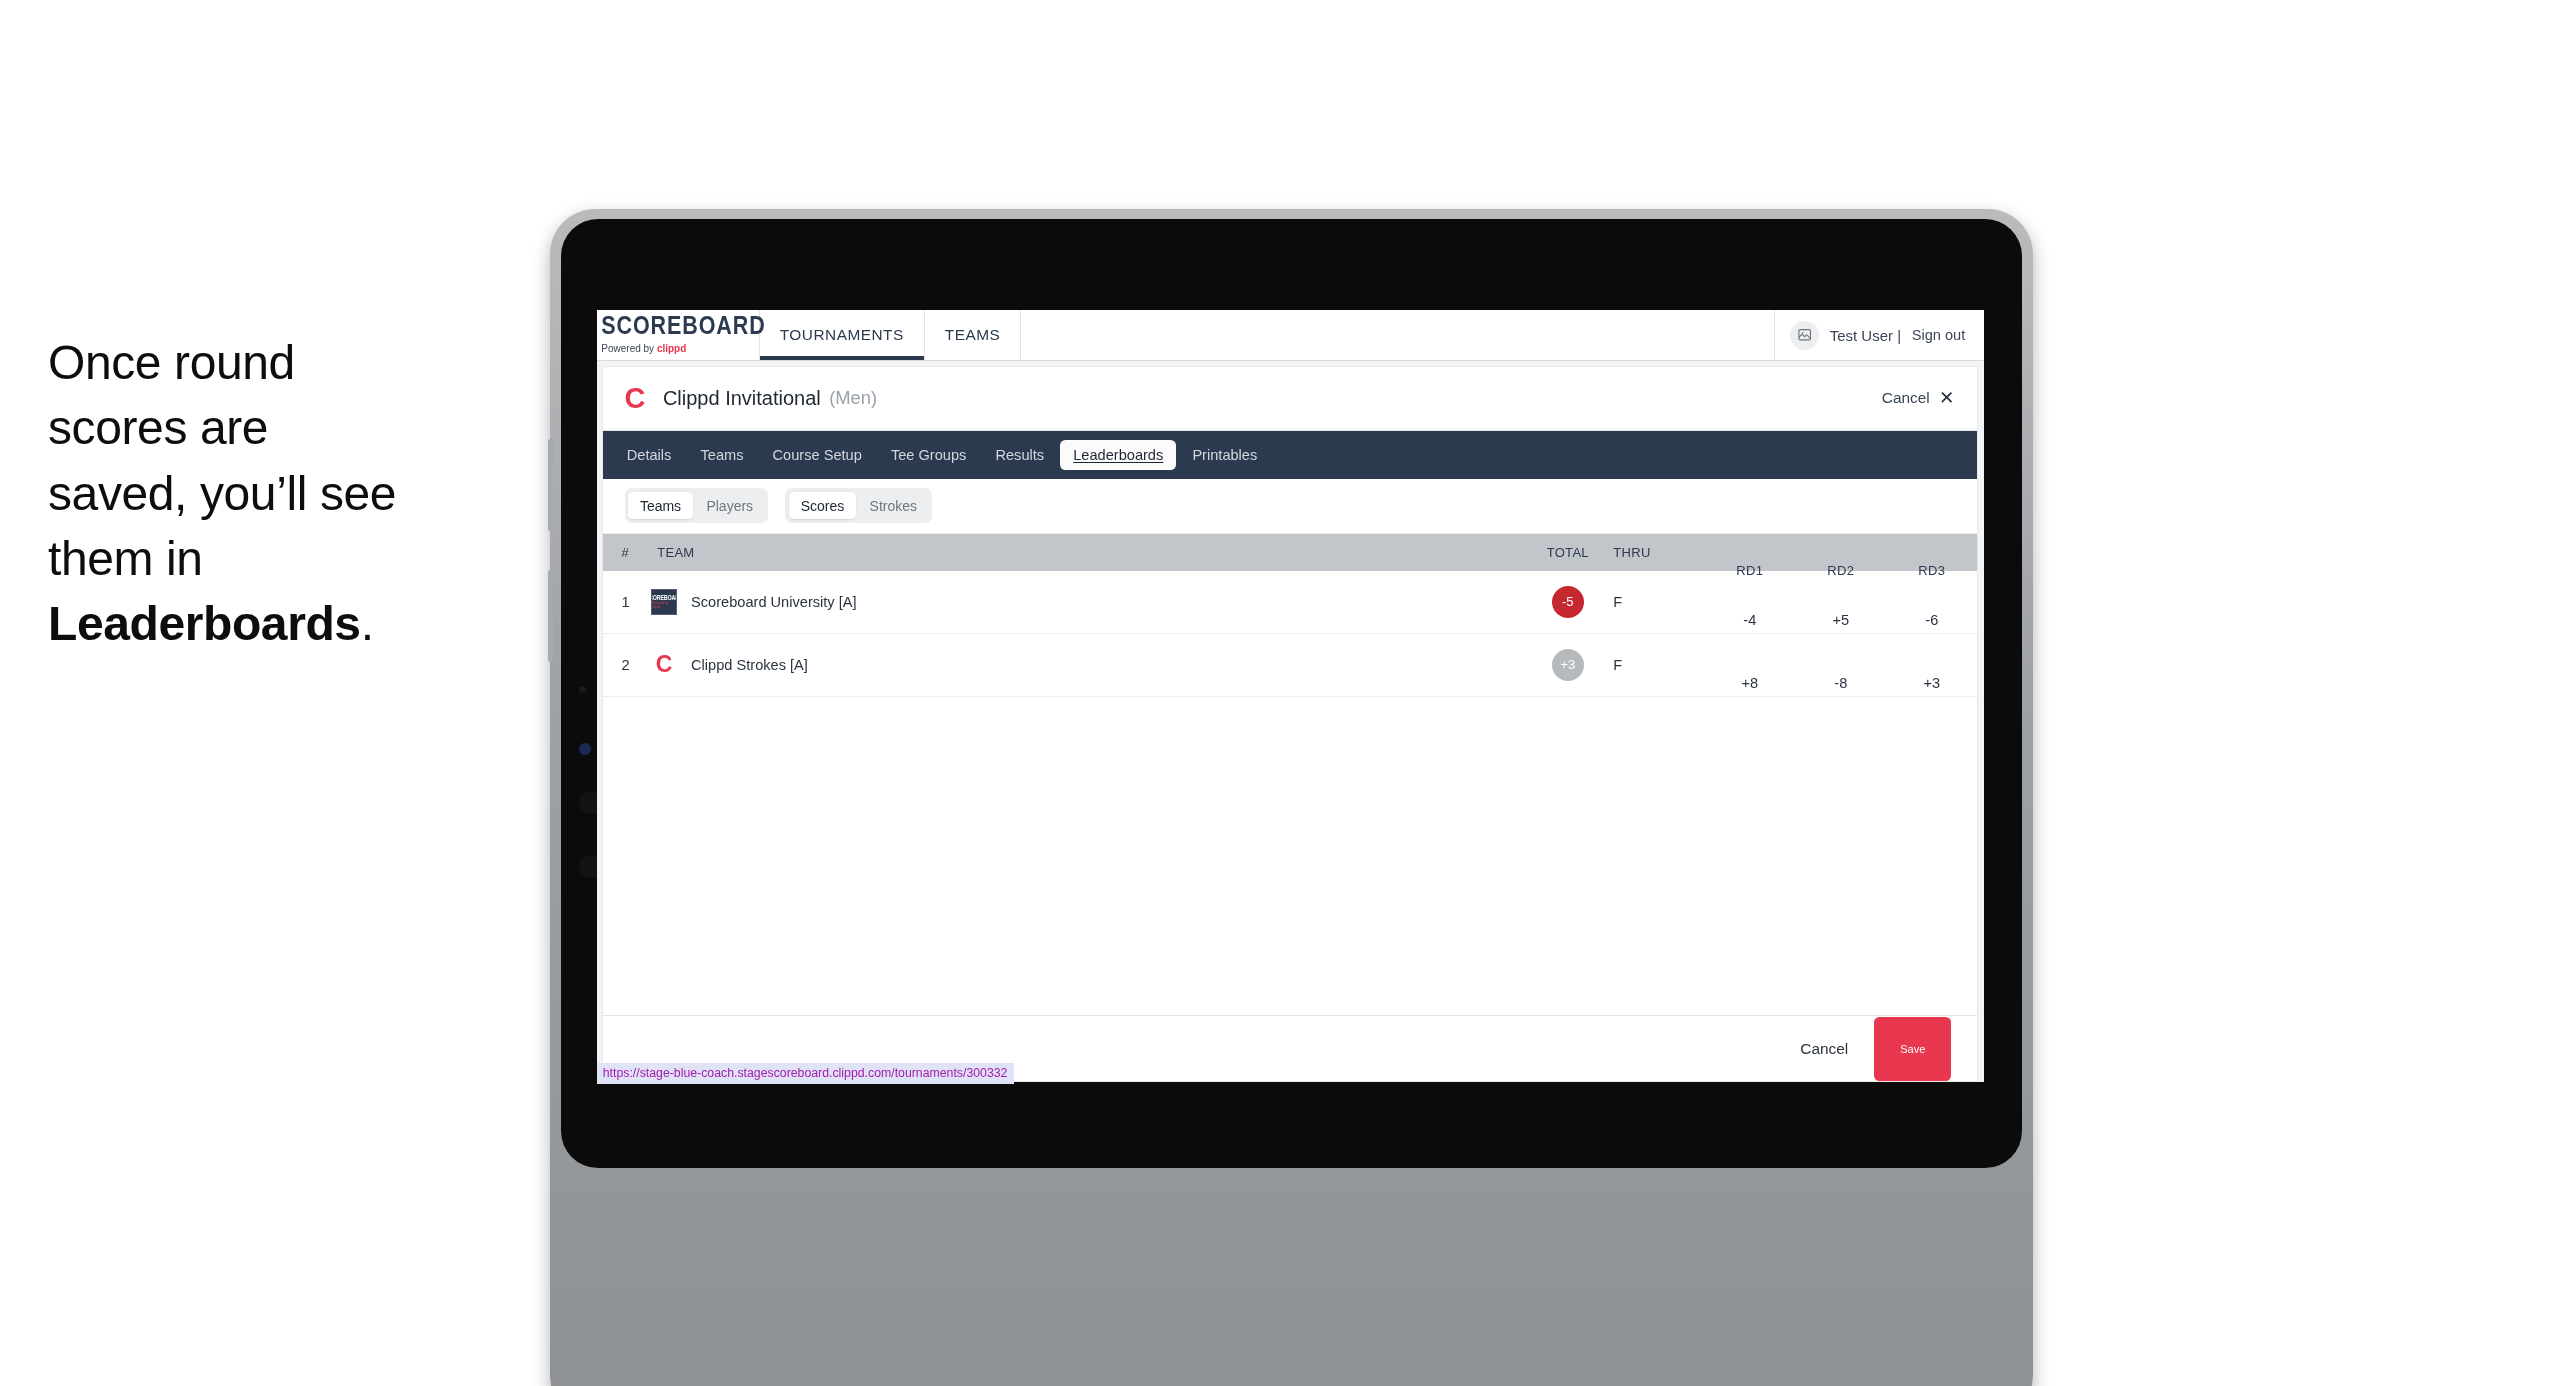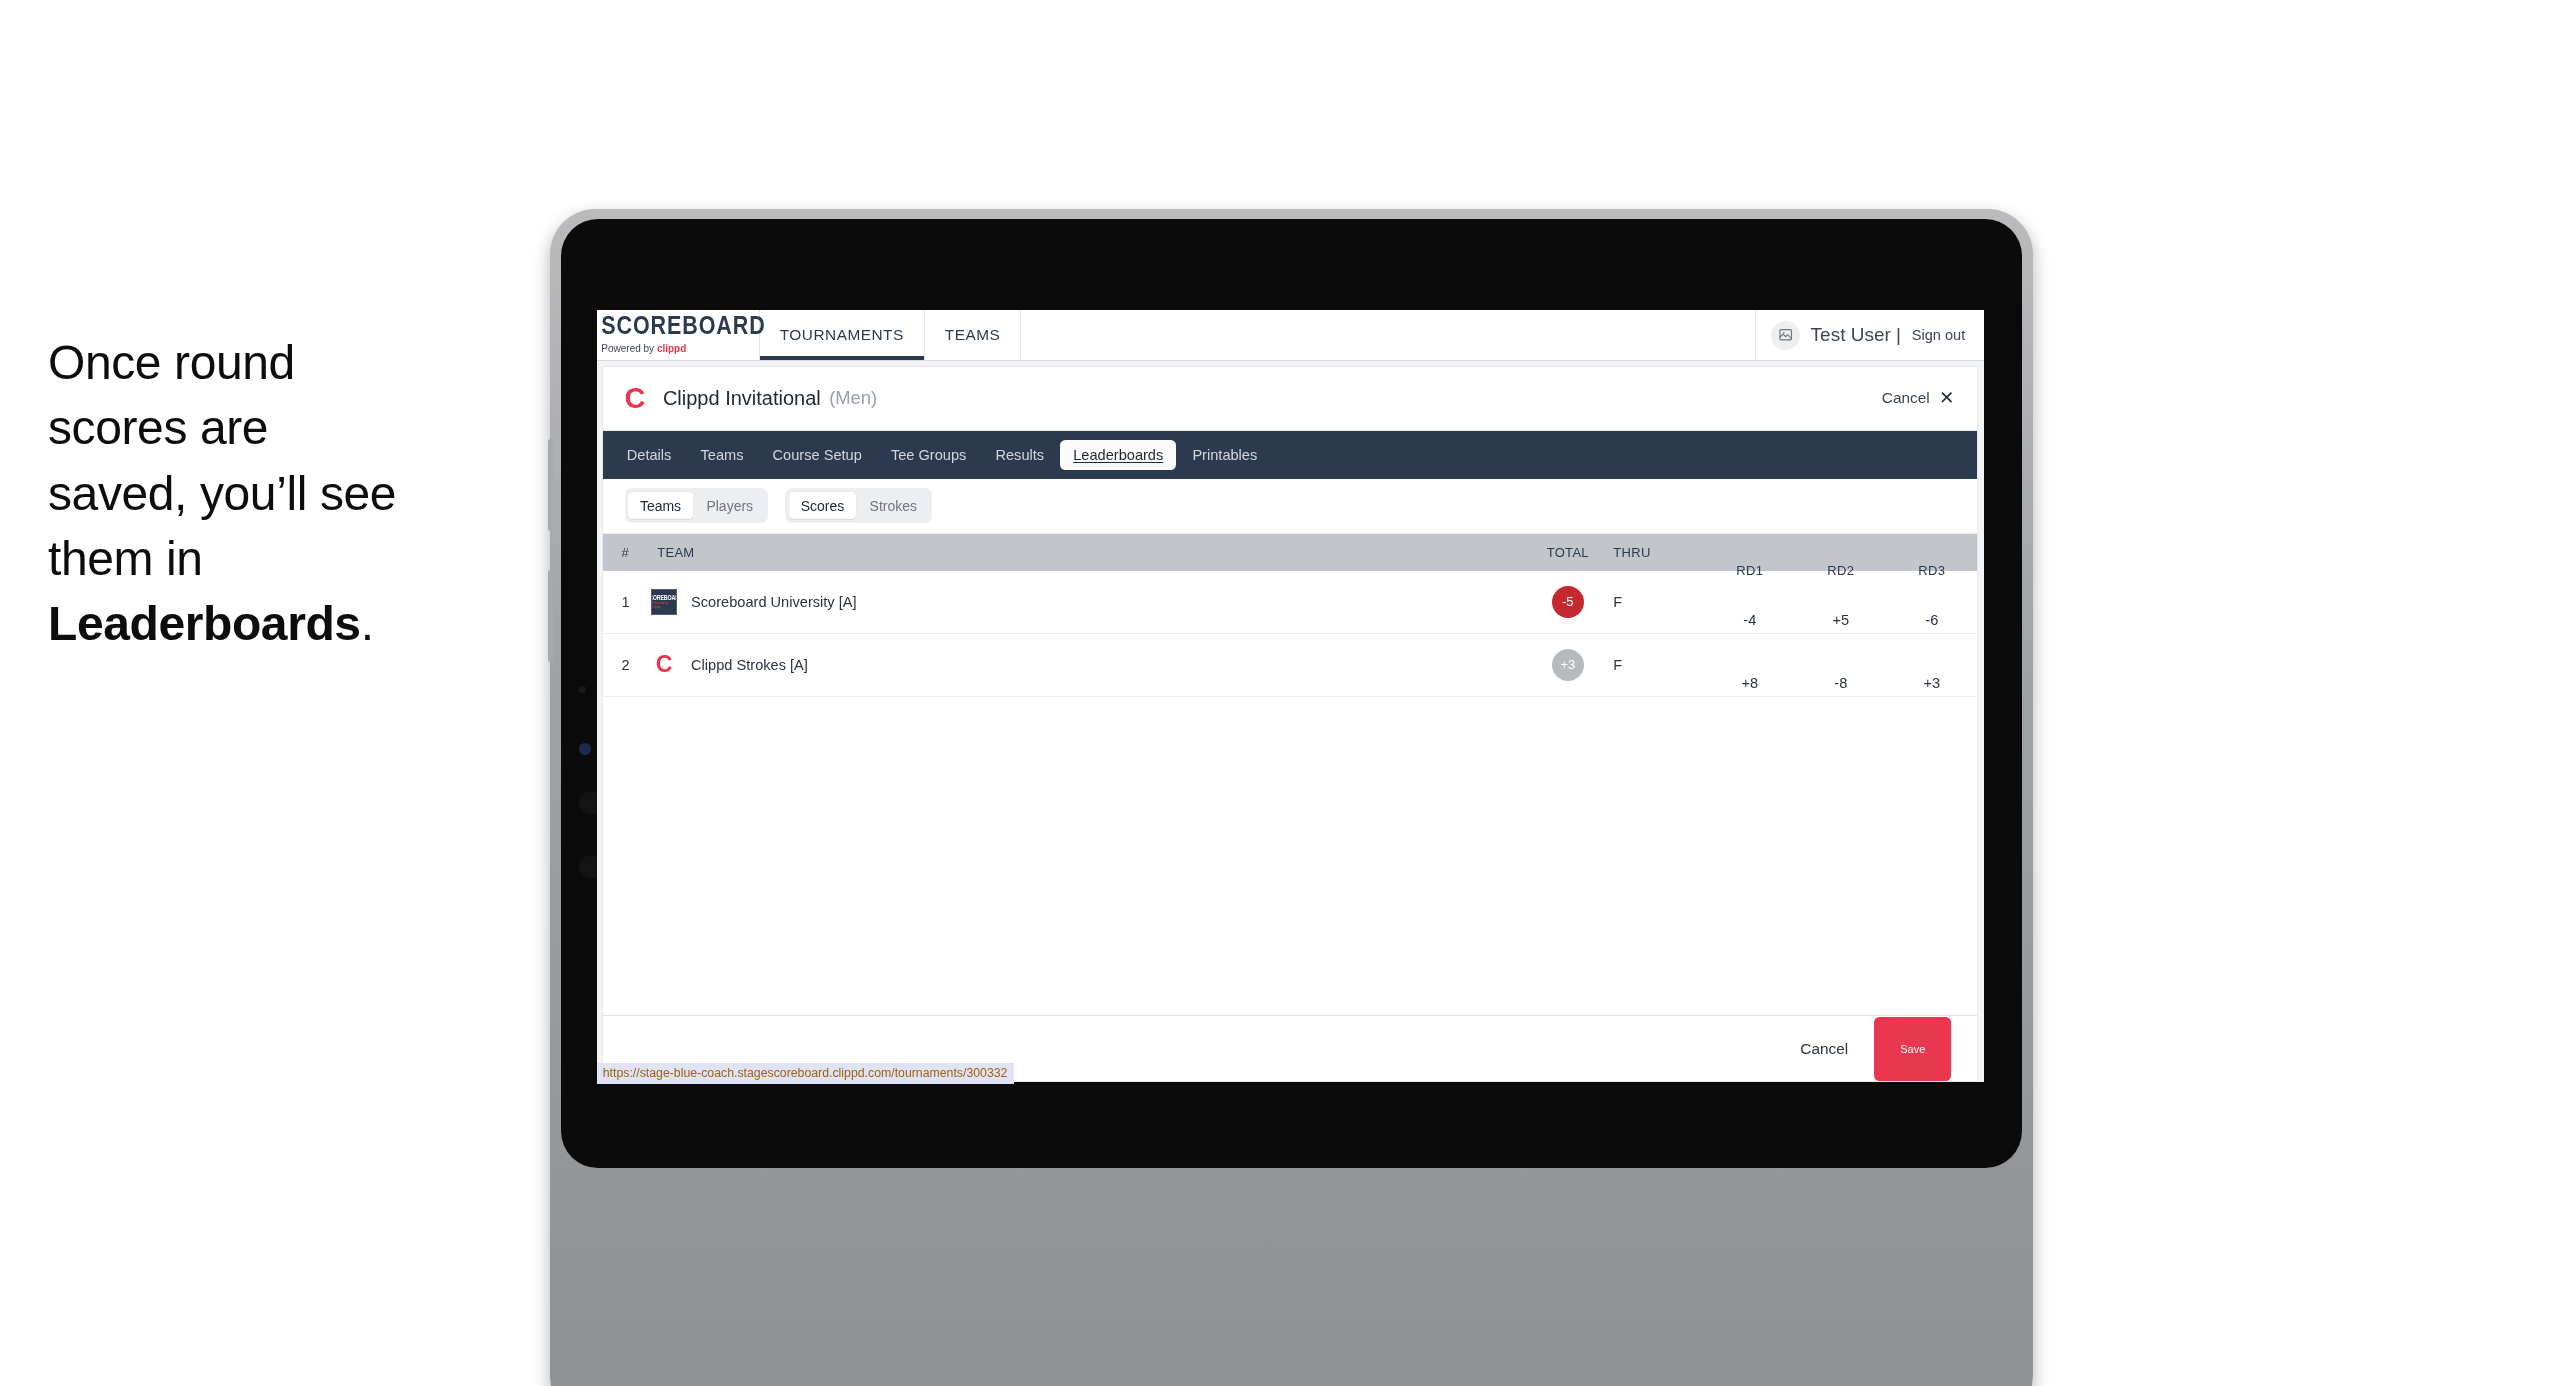--- a/index.html
+++ b/index.html
@@ -110,21 +110,21 @@
   #user-area {
     display: flex; align-items: center;
     padding: 0 18.4px 0 15.4px; gap: 10.7px;
   }
   #avatar {
     width: 29px; height: 29px; border-radius: 50%;
     background: #eceef0;
     display: flex; align-items: center; justify-content: center;
     color: #6e7682;
   }
-  #user-name { font-size: 19px; color: #3b4656; }
+  #user-name { font-size: 15px; color: #3b4656; }
   #signout   { font-size: 14.6px; color: #3b4656; }
 
   
   #card-wrap {
     padding: 4.6px 5.4px 0 5.4px;
     background: #f3f4f6;
     height: calc(100% - 51px);
   }
   #card {
     background: #ffffff;
@@ -274,21 +274,21 @@
     border-radius: 5.4px;
     border: none;
     font-family: "Liberation Sans", sans-serif;
   }
 
   
   #statusbar {
     position: absolute;
     left: 0; bottom: -1.5px;
     background: #dfe3f5;
-    color: #a16207;
+    color: #a21caf;
     font-size: 12.3px;
     padding: 3.1px 6.1px;
   }
 </style>
 </head>
 <body>
 
 <div id="caption">
   <span>Once round</span><br>
   <span>scores are</span><br>

